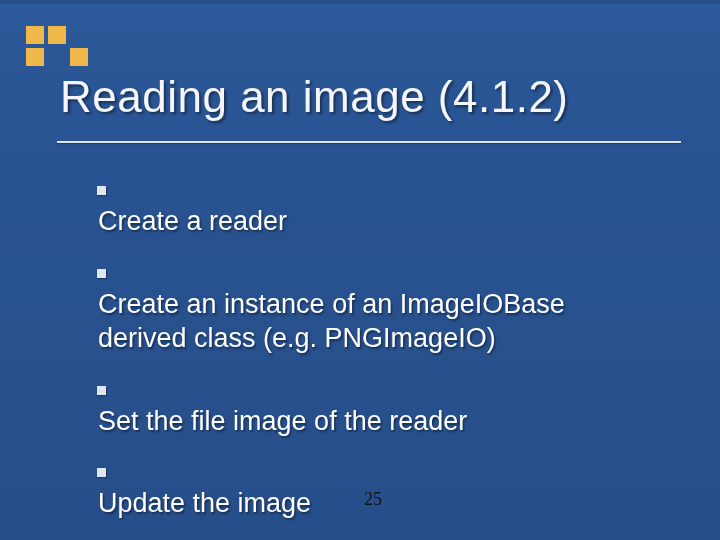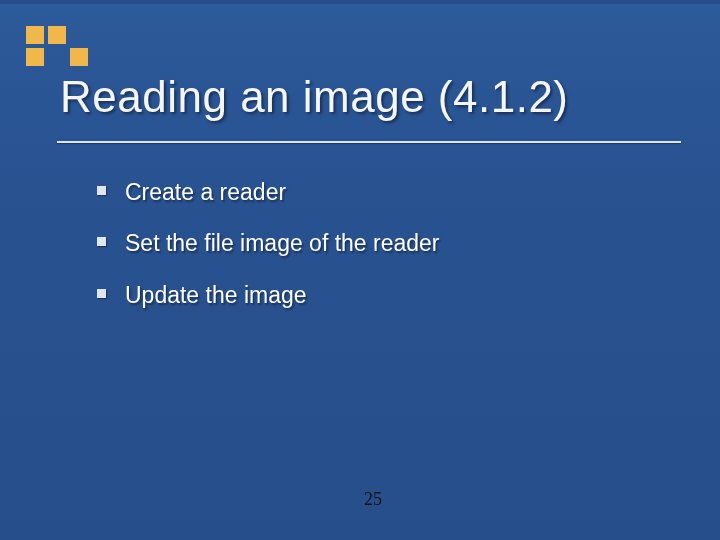--- a/index.html
+++ b/index.html
@@ -54,24 +54,25 @@
     position: absolute;
     left: 70px;
     right: 50px;
     top: 150px;
     font-family: Arial, Helvetica, sans-serif;
   }
   .item {
     display: flex;
     align-items: flex-start;
     margin-bottom: 10px;
-    font-size: 23px;
+    font-size: 27px;
     line-height: 1.28;
     color: #ffffff;
     text-shadow: 1.5px 1.5px 2px rgba(0,0,0,0.4);
+    flex-direction: column;
   }
   .bullet {
     flex: 0 0 auto;
     width: 9px;
     height: 9px;
     background: #dfe6ef;
     margin-top: 13px;
     margin-right: 14px;
     box-shadow: 1px 1px 1px rgba(0,0,0,0.3);
   }
@@ -106,20 +107,24 @@
   <h1 class="title">Reading an image (4.1.2)</h1>
   <div class="divider"></div>
 
   <div class="content">
     <div class="item">
       <span class="bullet"></span>
       <span class="item-text">Create a reader</span>
     </div>
     <div class="item">
       <span class="bullet"></span>
+      <span class="item-text">Create an instance of an ImageIOBase derived class (e.g. PNGImageIO)</span>
+    </div>
+    <div class="item">
+      <span class="bullet"></span>
       <span class="item-text">Set the file image of the reader</span>
     </div>
     <div class="item">
       <span class="bullet"></span>
       <span class="item-text">Update the image</span>
     </div>
   </div>
 
   <div class="pagenum">25</div>
 </div>

